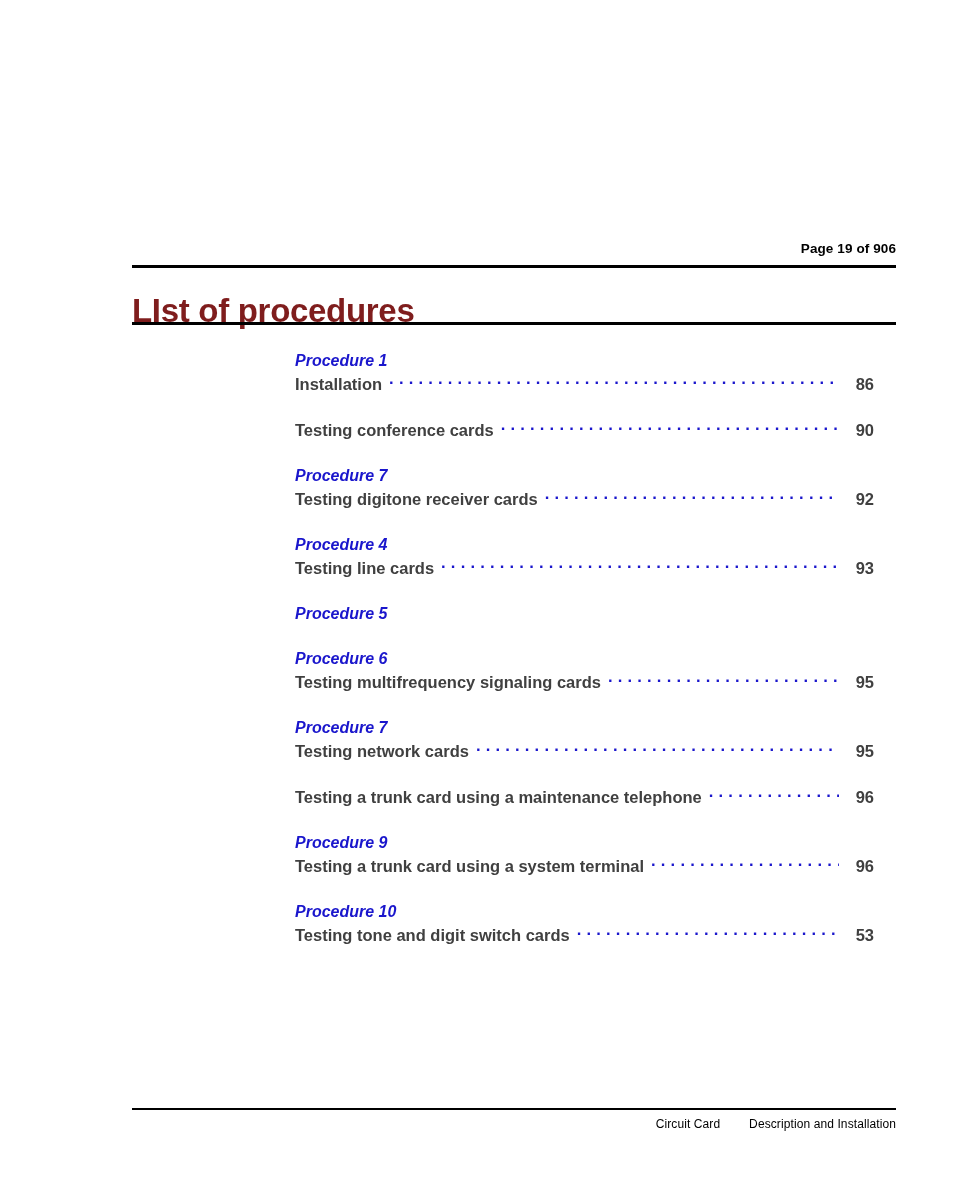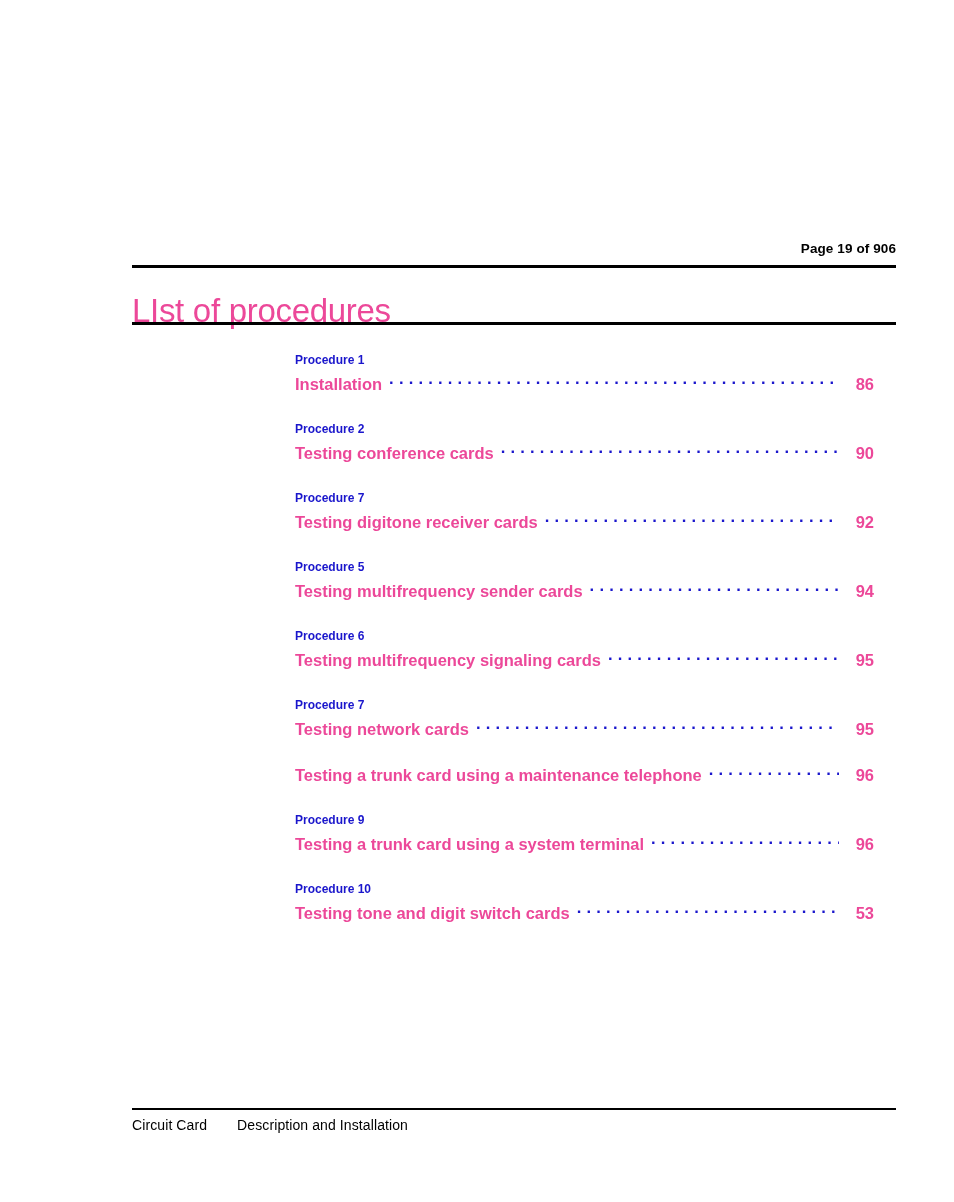--- a/index.html
+++ b/index.html
@@ -45,55 +45,56 @@
   }
   .rule-top    { top: 265px; }
   .rule-bottom { top: 322px; }
   .rule-footer { top: 1108px; height: 2px; }
 
   .page-title {
     position: absolute;
     top: 272px;
     left: 118px;
     font-size: 33px;
-    font-weight: normal;
-    color: #ec4899;
+    font-weight: bold;
+    color: #7f1d1d;
     letter-spacing: -0.3px;
     line-height: 1.0;
   }
 
   
   .toc {
     position: absolute;
     top: 349px;
     left: 281px;
     width: 579px;
   }
 
   .toc-entry {
     margin-bottom: 22px;
     color: #1a16cc;
   }
   .toc-entry:last-child { margin-bottom: 0; }
 
   .toc-proc {
-    font-size: 12px;
+    font-size: 16px;
     font-weight: bold;
     line-height: 23px;
     color: #1a16cc;
     white-space: nowrap;
+    font-style: italic;
   }
 
   .toc-row {
     display: flex;
     align-items: baseline;
     font-size: 16.5px;
     font-weight: bold;
     line-height: 24px;
-    color: #ec4899;
+    color: #404040;
     white-space: nowrap;
   }
 
   .toc-title {
     flex: 0 0 auto;
     padding-right: 4px;
   }
 
   .toc-leader {
     flex: 1 1 auto;
@@ -120,21 +121,22 @@
     min-width: 22px;
     margin-left: 12px;
   }
 
   
   .footer {
     position: absolute;
     top: 1117px;
     left: 118px;
     width: 764px;
-    font-size: 14px;
+    text-align: right;
+    font-size: 12px;
     color: #000000;
     letter-spacing: 0.1px;
   }
   .footer-sep { display: inline-block; width: 22px; }
 </style>
 </head>
 <body>
 
 <div class="page">
 
@@ -149,42 +151,44 @@
   <div class="toc" id="toc-list">
       <div class="toc-entry">
         <div class="toc-proc">Procedure 1</div>
         <div class="toc-row">
           <span class="toc-title">Installation</span>
           <span class="toc-leader"></span>
           <span class="toc-page">86</span>
         </div>
       </div>
       <div class="toc-entry">
-        <div class="toc-proc">Procedure 2</div>
         <div class="toc-row">
           <span class="toc-title">Testing conference cards</span>
           <span class="toc-leader"></span>
           <span class="toc-page">90</span>
         </div>
       </div>
       <div class="toc-entry">
         <div class="toc-proc">Procedure 7</div>
         <div class="toc-row">
           <span class="toc-title">Testing digitone receiver cards</span>
           <span class="toc-leader"></span>
           <span class="toc-page">92</span>
         </div>
       </div>
       <div class="toc-entry">
+        <div class="toc-proc">Procedure 4</div>
+        <div class="toc-row">
+          <span class="toc-title">Testing line cards</span>
+          <span class="toc-leader"></span>
+          <span class="toc-page">93</span>
+        </div>
+      </div>
+      <div class="toc-entry">
         <div class="toc-proc">Procedure 5</div>
-        <div class="toc-row">
-          <span class="toc-title">Testing multifrequency sender cards</span>
-          <span class="toc-leader"></span>
-          <span class="toc-page">94</span>
-        </div>
       </div>
       <div class="toc-entry">
         <div class="toc-proc">Procedure 6</div>
         <div class="toc-row">
           <span class="toc-title">Testing multifrequency signaling cards</span>
           <span class="toc-leader"></span>
           <span class="toc-page">95</span>
         </div>
       </div>
       <div class="toc-entry">

